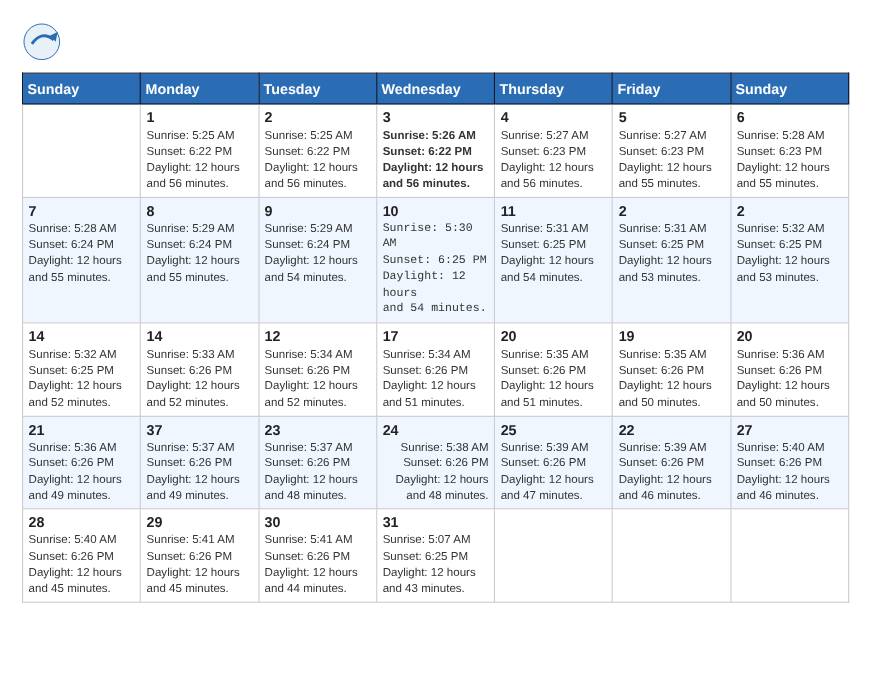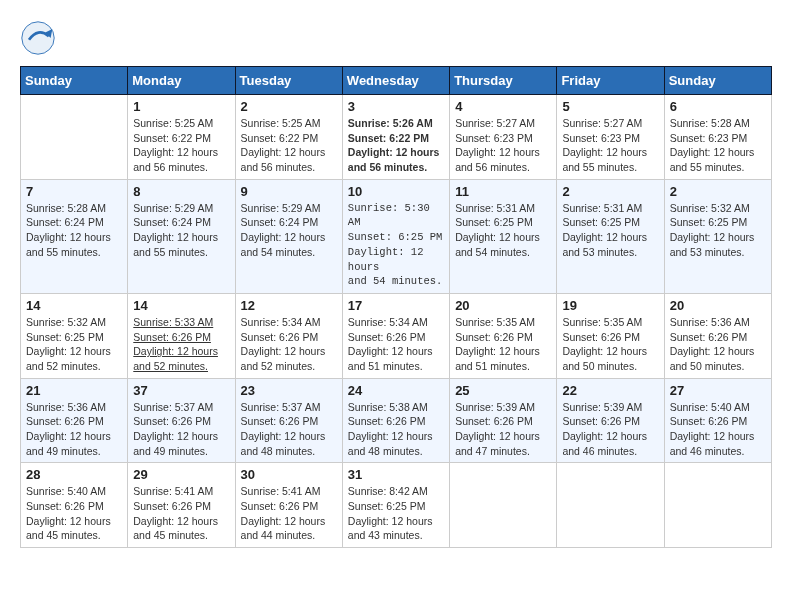--- a/index.html
+++ b/index.html
@@ -228,21 +228,21 @@
       <tr>
         <td>
           <span class="day-number">14</span>
           <div class="day-info" style="white-space: pre-line;">Sunrise: 5:32 AM
 Sunset: 6:25 PM
 Daylight: 12 hours
 and 52 minutes.</div>
         </td>
         <td>
           <span class="day-number">14</span>
-          <div class="day-info" style="white-space: pre-line; text-decoration: underline;">Sunrise: 5:33 AM
+          <div class="day-info" style="white-space: pre-line;">Sunrise: 5:33 AM
 Sunset: 6:26 PM
 Daylight: 12 hours
 and 52 minutes.</div>
         </td>
         <td>
           <span class="day-number">12</span>
           <div class="day-info" style="white-space: pre-line;">Sunrise: 5:34 AM
 Sunset: 6:26 PM
 Daylight: 12 hours
 and 52 minutes.</div>
@@ -293,21 +293,21 @@
         </td>
         <td>
           <span class="day-number">23</span>
           <div class="day-info" style="white-space: pre-line;">Sunrise: 5:37 AM
 Sunset: 6:26 PM
 Daylight: 12 hours
 and 48 minutes.</div>
         </td>
         <td>
           <span class="day-number">24</span>
-          <div class="day-info" style="white-space: pre-line;">Sunrise: 5:38 AM
+          <div class="day-info" style="white-space: pre-line; text-align: right;">Sunrise: 5:38 AM
 Sunset: 6:26 PM
 Daylight: 12 hours
 and 48 minutes.</div>
         </td>
         <td>
           <span class="day-number">25</span>
           <div class="day-info" style="white-space: pre-line;">Sunrise: 5:39 AM
 Sunset: 6:26 PM
 Daylight: 12 hours
 and 47 minutes.</div>
@@ -344,21 +344,21 @@
         </td>
         <td>
           <span class="day-number">30</span>
           <div class="day-info" style="white-space: pre-line;">Sunrise: 5:41 AM
 Sunset: 6:26 PM
 Daylight: 12 hours
 and 44 minutes.</div>
         </td>
         <td>
           <span class="day-number">31</span>
-          <div class="day-info" style="white-space: pre-line;">Sunrise: 8:42 AM
+          <div class="day-info" style="white-space: pre-line;">Sunrise: 5:07 AM
 Sunset: 6:25 PM
 Daylight: 12 hours
 and 43 minutes.</div>
         </td>
         <td class="empty"></td>
         <td class="empty"></td>
         <td class="empty"></td>
       </tr>
     </tbody>
 </table>

